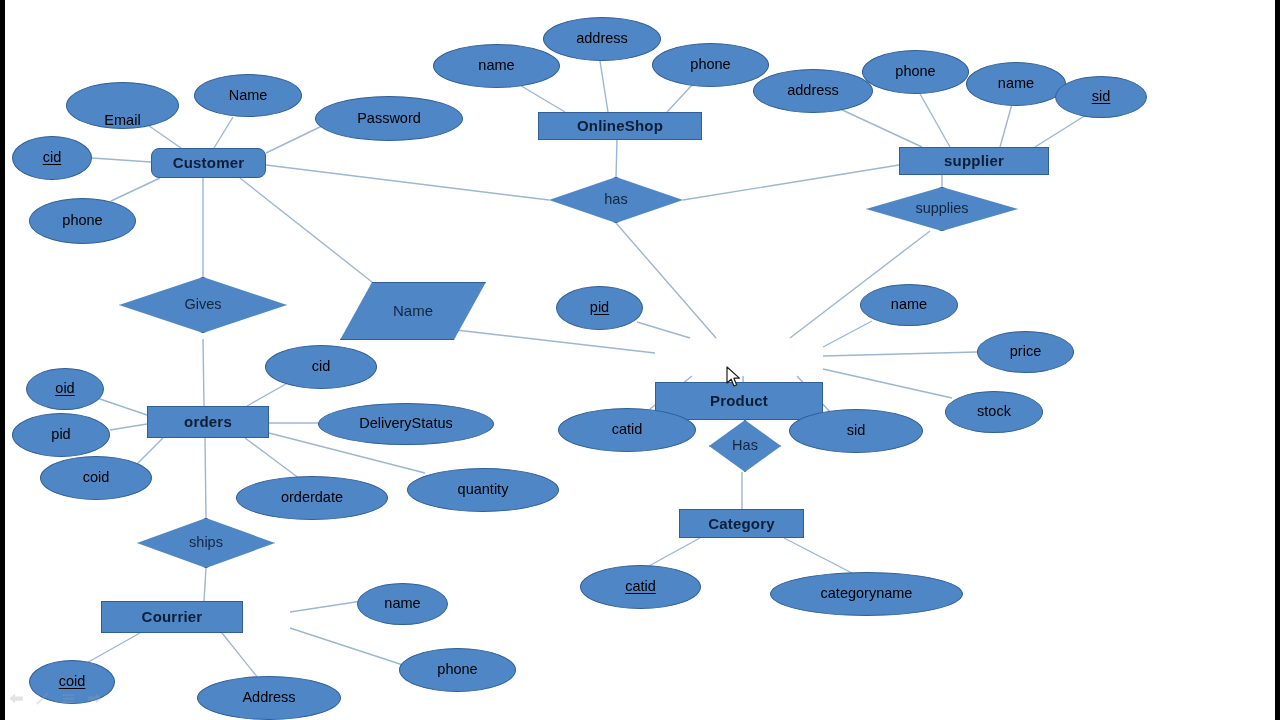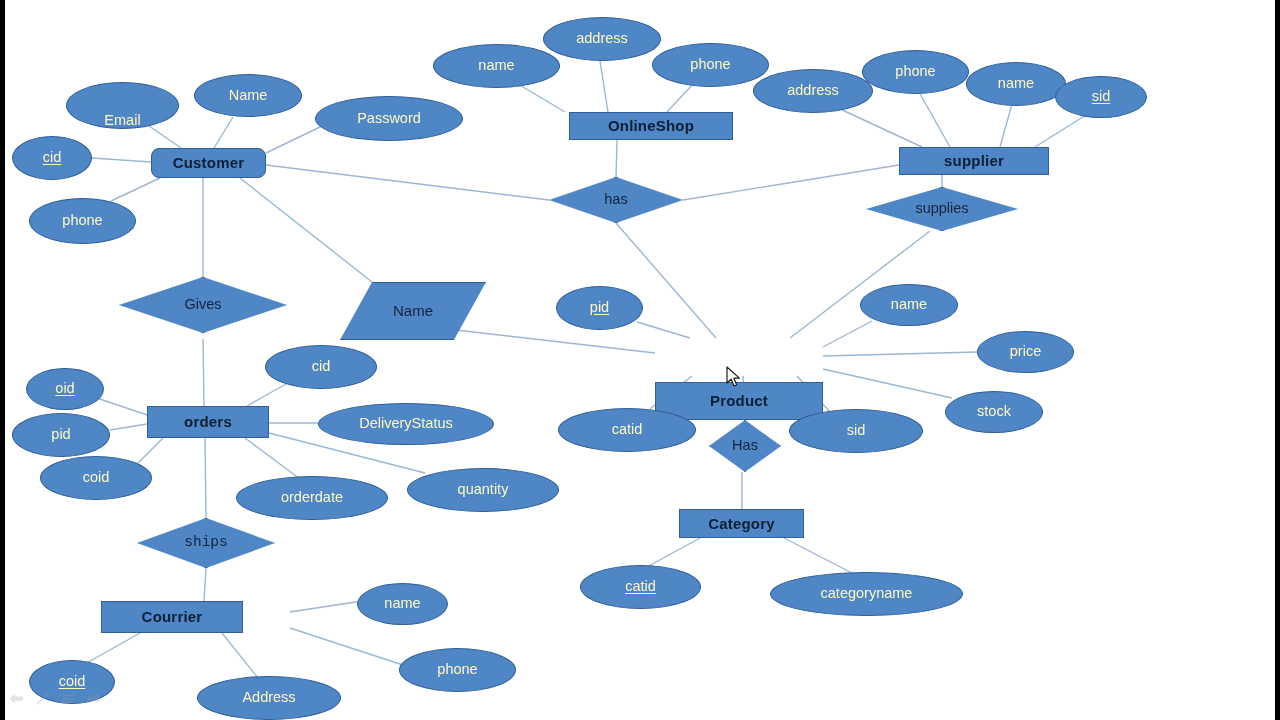--- a/index.html
+++ b/index.html
@@ -48,21 +48,21 @@
     font-size: 15px;
     letter-spacing: .2px;
     color: #0d1f36;
   }
   
   .attribute {
     background: #4e86c6;
     border: 1.5px solid #2f5f97;
     border-radius: 50%;
     font-size: 14.5px;
-    color: #fef9c3;
+    color: #000000;
   }
   .attribute.key > .lbl, .entity.key > .lbl {
     text-decoration: underline;
     text-underline-offset: 1.5px;
   }
   
   .relationship {
     background: transparent;
     border: 0;
     font-size: 14.5px;
@@ -190,21 +190,21 @@
       <line x1="140" y1="633" x2="83" y2="665" stroke="#9bb7d4" stroke-width="1.4"></line>
       <line x1="222" y1="633" x2="258" y2="678" stroke="#9bb7d4" stroke-width="1.4"></line>
       <line x1="290" y1="612" x2="362" y2="601" stroke="#9bb7d4" stroke-width="1.4"></line>
       <line x1="290" y1="628" x2="409" y2="667" stroke="#9bb7d4" stroke-width="1.4"></line>
     </svg>
 
   <div id="nodes">
       <div class="node entity" style="left:151px;top:148px;width:115px;height:30px;border-radius:8px;">
         <span class="lbl">Customer</span>
       </div>
-      <div class="node entity" style="left:538px;top:112px;width:164px;height:28px;margin-left:31px;">
+      <div class="node entity" style="left:538px;top:112px;width:164px;height:28px;">
         <span class="lbl">OnlineShop</span>
       </div>
       <div class="node entity" style="left:899px;top:147px;width:150px;height:28px;">
         <span class="lbl">supplier</span>
       </div>
       <div class="node entity" style="left:655px;top:338px;width:168px;height:38px;margin-top:44px;">
         <span class="lbl">Product</span>
       </div>
       <div class="node entity" style="left:147px;top:406px;width:122px;height:32px;">
         <span class="lbl">orders</span>
@@ -220,21 +220,21 @@
         <span class="lbl">has</span>
       </div>
       <div class="node relationship" style="left:866px;top:187px;width:152px;height:44px;">
         <span class="diamond-bg"></span>
         <span class="lbl">supplies</span>
       </div>
       <div class="node relationship" style="left:119px;top:277px;width:168px;height:56px;">
         <span class="diamond-bg"></span>
         <span class="lbl">Gives</span>
       </div>
-      <div class="node relationship" style="left:137px;top:518px;width:138px;height:50px;font-family:Liberation Mono, monospace;">
+      <div class="node relationship" style="left:137px;top:518px;width:138px;height:50px;">
         <span class="diamond-bg"></span>
         <span class="lbl">ships</span>
       </div>
       <div class="node relationship" style="left:709px;top:420px;width:72px;height:52px;">
         <span class="diamond-bg"></span>
         <span class="lbl">Has</span>
       </div>
       <div class="node parallelogram" style="left:340px;top:282px;width:146px;height:58px;">
         <span class="para-bg"></span>
         <span class="lbl">Name</span>

